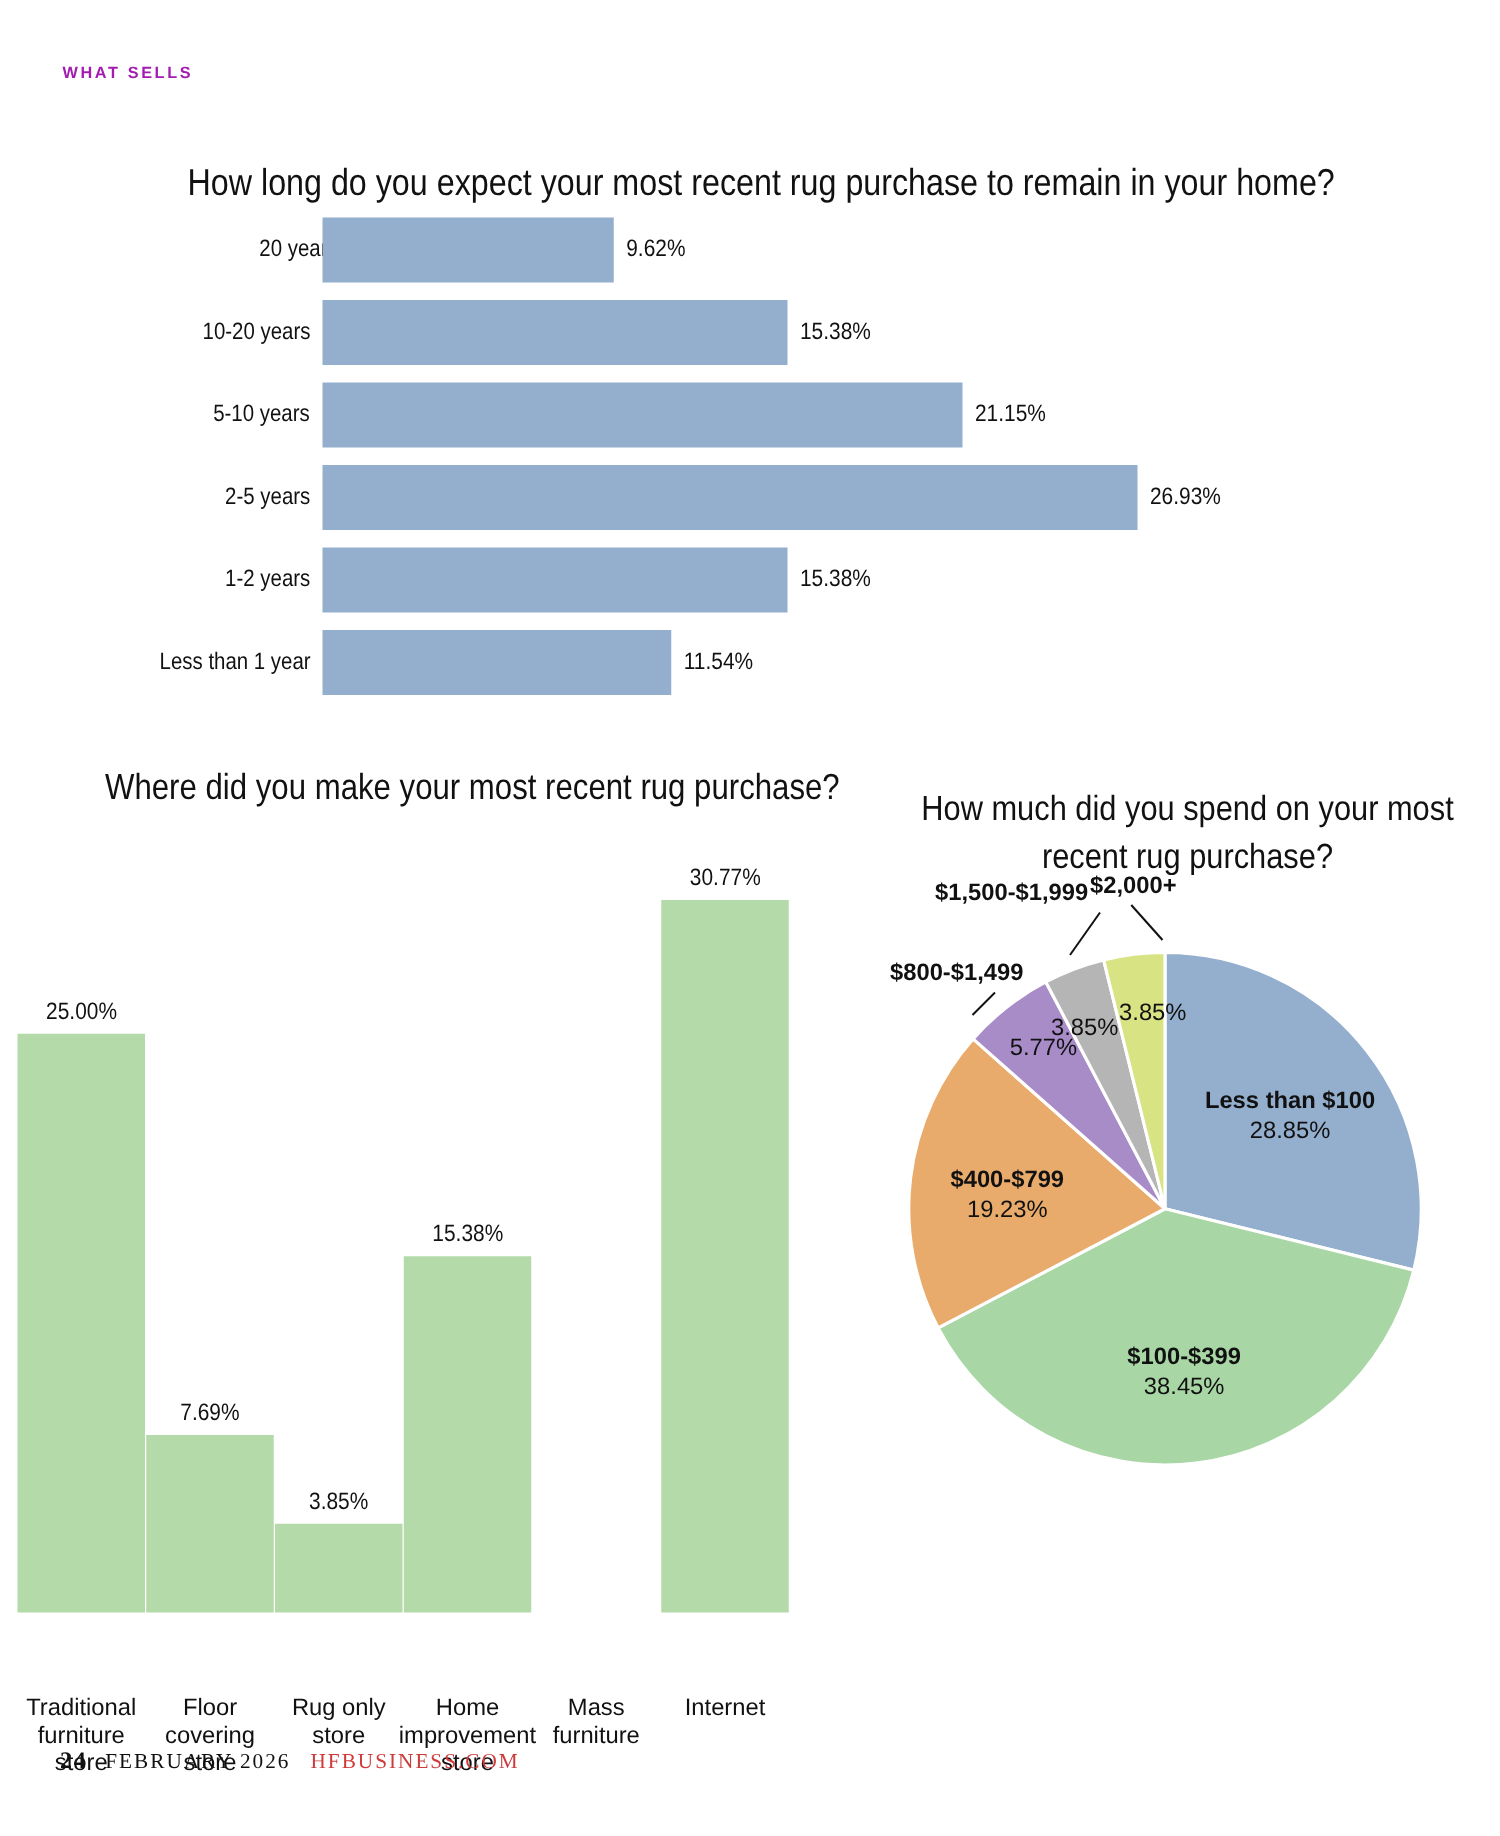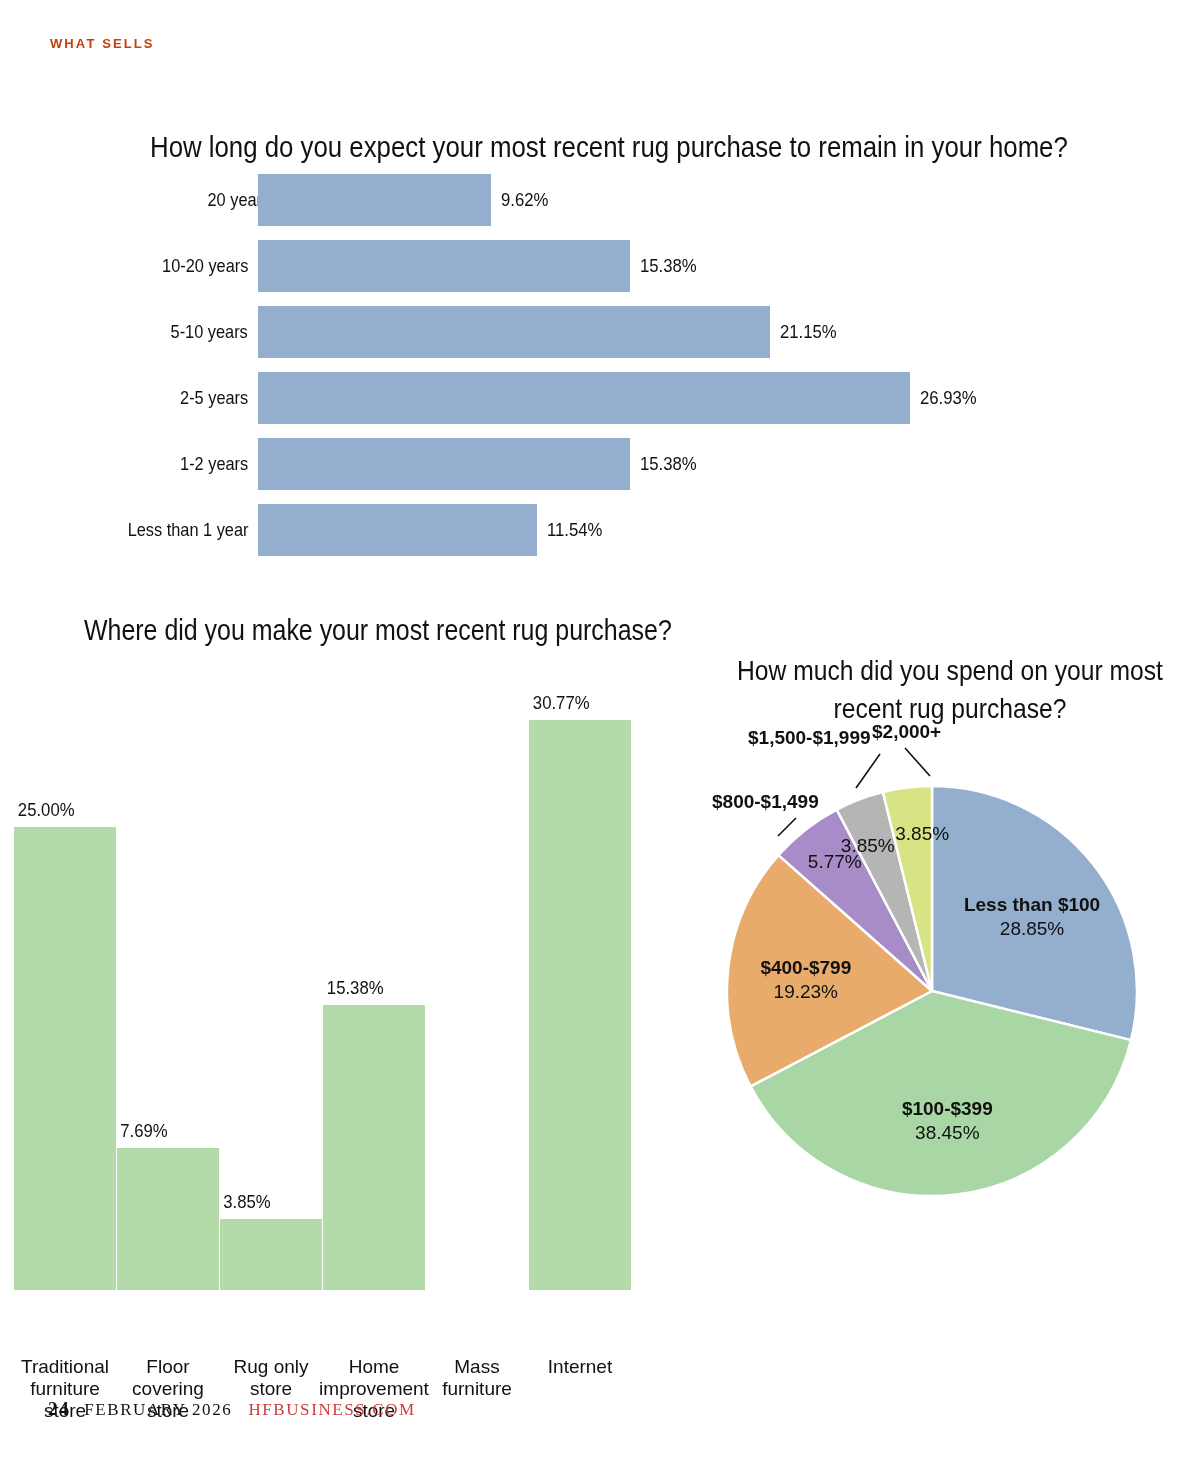--- a/index.html
+++ b/index.html
@@ -13,26 +13,26 @@
     position: relative;
     font-family: "Liberation Sans", sans-serif;
     color: #111111;
     overflow: hidden;
   }
 
   
   #kicker {
     position: absolute;
     left: 50px;
-    top: 36px;
+    top: 50px;
     font-family: "Liberation Sans", sans-serif;
     font-weight: bold;
     font-size: 13px;
     letter-spacing: 2.1px;
-    color: #c2410c;
+    color: #a21caf;
   }
 
   
   .chart-title {
     position: absolute;
     font-family: "Liberation Sans Narrow", "Liberation Sans", sans-serif;
     font-weight: 400;
     color: #111111;
     transform: scaleX(0.80);
     white-space: nowrap;
@@ -124,20 +124,21 @@
     position: absolute;
     bottom: 0;
     left: 0;
     width: 100%;
     background: #b3daa8;
   }
   .col-val {
     position: absolute;
     left: 0;
     width: 100%;
+    text-align: center;
     font-family: "Liberation Sans Narrow", "Liberation Sans", sans-serif;
     font-size: 19px;
     color: #111111;
     white-space: nowrap;
   }
   .col-val > span { display: inline-block; transform: scaleX(0.88); }
   .col-label {
     position: absolute;
     top: 696px;
     width: 118px;
@@ -145,21 +146,21 @@
     font-family: "Liberation Sans Narrow", "Liberation Sans", sans-serif;
     font-size: 19px;
     line-height: 22px;
     color: #111111;
   }
 
   
   #chart-spend {
     position: absolute;
     left: 700px;
-    top: 636px;
+    top: 612px;
     width: 500px;
     height: 640px;
   }
   #chart-spend .chart-title {
     left: 0px;
     top: 16px;
     width: 500px;
     text-align: center;
     font-size: 28px;
     line-height: 38px;

